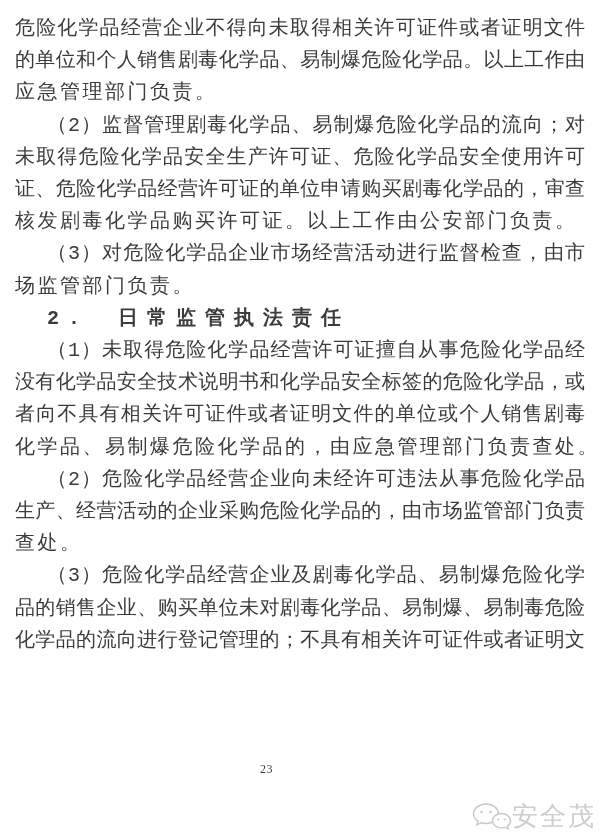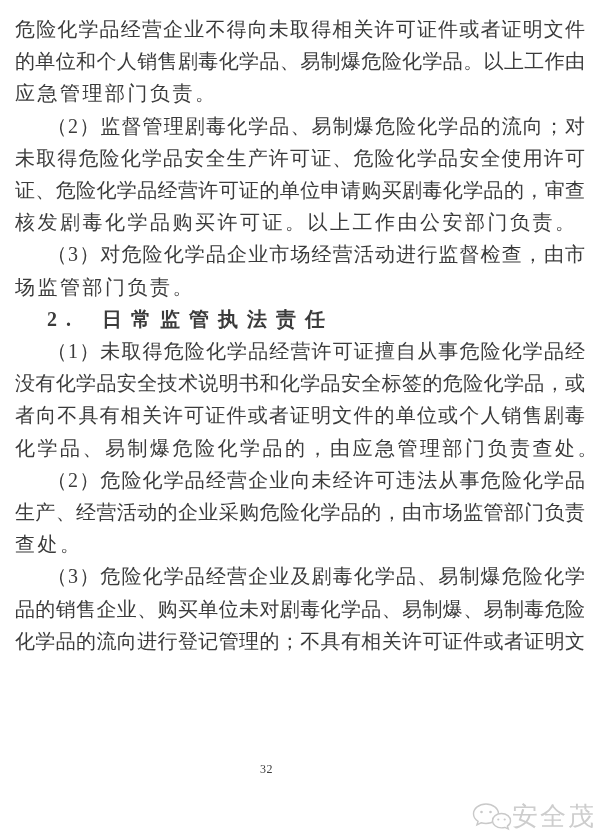--- a/index.html
+++ b/index.html
@@ -16,20 +16,21 @@
     font-family: "Liberation Serif", "DejaVu Serif", serif;
   }
   .text-block {
     position: absolute;
     left: 15px;
     top: 13px;
     width: 570px;
     font-size: 20px;
     line-height: 32.2px;
     color: #3b3b3b;
+    font-family: Liberation Mono, monospace;
   }
   .line {
     width: 100%;
     text-align: justify;
     text-align-last: justify;
     white-space: nowrap;
   }
   .line.end {
     text-align: right;
     text-align-last: left;
@@ -92,21 +93,21 @@
     <div class="line">者向不具有相关许可证件或者证明文件的单位或个人销售剧毒</div>
     <div class="line end">化学品、易制爆危险化学品的，由应急管理部门负责查处。</div>
     <div class="line indent">（2）危险化学品经营企业向未经许可违法从事危险化学品</div>
     <div class="line">生产、经营活动的企业采购危险化学品的，由市场监管部门负责</div>
     <div class="line end">查处。</div>
     <div class="line indent">（3）危险化学品经营企业及剧毒化学品、易制爆危险化学</div>
     <div class="line">品的销售企业、购买单位未对剧毒化学品、易制爆、易制毒危险</div>
     <div class="line">化学品的流向进行登记管理的；不具有相关许可证件或者证明文</div>
   </div>
 
-  <div class="page-number">32</div>
+  <div class="page-number">23</div>
 
   <div class="watermark">
     <svg class="wm-icon" width="40" height="30" viewBox="0 0 40 30" xmlns="http://www.w3.org/2000/svg">
 
       <path d="M14 2 C7.1 2 1.5 6.3 1.5 11.7 c0 3.1 1.8 5.8 4.6 7.6 l-1.2 3.6 4.2-2.1 c1.5 0.4 3.2 0.7 4.9 0.7 6.9 0 12.5-4.4 12.5-9.8 C26.5 6.3 20.9 2 14 2 Z" fill="#ffffff" stroke="#c9c9c9" stroke-width="1.4"></path>
       <circle cx="9.5" cy="10" r="1.3" fill="#c9c9c9"></circle>
       <circle cx="18.5" cy="10" r="1.3" fill="#c9c9c9"></circle>
 
       <path d="M29.5 11.5 c-5 0-9 3.2-9 7.2 0 4 4 7.2 9 7.2 1.2 0 2.4-0.2 3.5-0.5 l3.3 1.6 -0.9-2.8 c1.9-1.3 3.1-3.3 3.1-5.5 0-4-4-7.2-9-7.2 Z" fill="#ffffff" stroke="#c9c9c9" stroke-width="1.4"></path>
       <circle cx="26.3" cy="17.5" r="1.1" fill="#c9c9c9"></circle>

